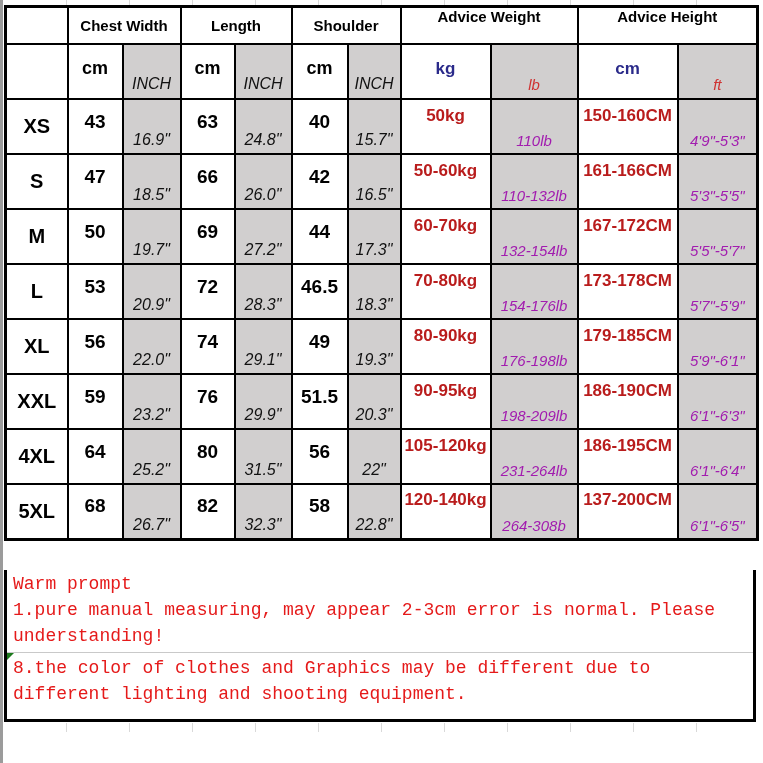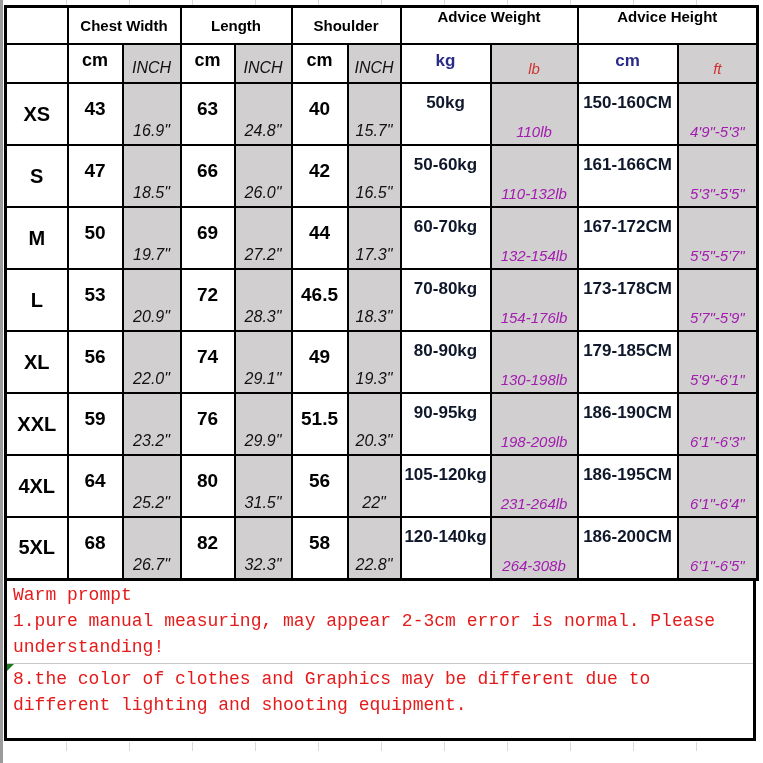--- a/index.html
+++ b/index.html
@@ -31,49 +31,50 @@
     border: 3px solid #000;
   }
   .size-chart td {
     border: 2px solid #000;
     text-align: center;
     padding: 0;
     overflow: hidden;
     white-space: nowrap;
   }
   tr.group-row  { height: 34px; }
-  tr.unit-row   { height: 39px; }
-  tr.data-row   { height: 62px; }
+  tr.unit-row   { height: 55px; }
+  tr.data-row   { height: 55px; }
 
   td.group { font-weight: bold; font-size: 15px; vertical-align: middle; margin-left: 27px; }
   td.group.advice { font-size: 15px; vertical-align: bottom; padding-bottom: 18px; }
 
   td.gray { background: #d1cfcf; text-align: center; }
 
   td.unit-cm   { font-weight: bold; font-size: 18px; vertical-align: middle; padding-bottom: 6px; }
   td.unit-inch { font-style: italic; font-size: 16px; vertical-align: bottom; padding-bottom: 5px; color:#111; }
   td.unit-kg, td.unit-hcm { font-weight: bold; font-size: 17px; color: #2a2a8a; vertical-align: middle; padding-bottom: 6px; }
   td.unit-lb, td.unit-ft  { font-style: italic; font-size: 15px; color: #cf3434; vertical-align: bottom; padding-bottom: 5px; }
 
   td.size-cell { font-weight: bold; font-size: 20px; vertical-align: middle; }
   td.cm-val    { font-weight: bold; font-size: 19px; vertical-align: middle; padding-bottom: 10px; }
   td.inch-val  { font-style: italic; font-size: 16px; vertical-align: bottom; padding-bottom: 4px; color:#111; }
-  td.kg-val, td.hcm-val { font-weight: bold; font-size: 17px; color: #0f172a; vertical-align: middle; padding-bottom: 22px; }
+  td.kg-val, td.hcm-val { font-weight: bold; font-size: 17px; color: #b91c1c; vertical-align: middle; padding-bottom: 22px; }
   td.lb-val, td.ft-val  { font-style: italic; font-size: 15px; color: #a21caf; vertical-align: bottom; padding-bottom: 4px; margin-left: 48px; }
 
   .notes {
     margin-left: 4px;
     width: 752px;
     border: 3px solid #000;
     border-top: none;
     background: #fff;
     color: #e51a1a;
     font-family: "Liberation Mono", "DejaVu Sans Mono", monospace;
     position: relative;
-    padding: 2px 10px 20px 6px;
+    padding: 2px 10px 12px 6px;
+    margin-top: 29px;
   }
   .note-title { font-size: 18px; line-height: 25px; }
   .note-line  { font-size: 18px; line-height: 26px; white-space: normal; word-spacing: 0; }
   .note-divider {
     border-top: 1px solid #c9c9c9;
     margin: 3px -10px 2px -6px;
     position: relative;
     height: 0;
   }
   .green-tri {
@@ -186,21 +187,21 @@
 
   <tr class="data-row">
     <td class="size-cell">XL</td>
     <td class="cm-val">56</td>
     <td class="inch-val gray">22.0"</td>
     <td class="cm-val">74</td>
     <td class="inch-val gray">29.1"</td>
     <td class="cm-val">49</td>
     <td class="inch-val gray">19.3"</td>
     <td class="kg-val">80-90kg</td>
-    <td class="lb-val gray">130-198lb</td>
+    <td class="lb-val gray">176-198lb</td>
     <td class="hcm-val">179-185CM</td>
     <td class="ft-val gray">5'9"-6'1"</td>
   </tr>
 
   <tr class="data-row">
     <td class="size-cell">XXL</td>
     <td class="cm-val">59</td>
     <td class="inch-val gray">23.2"</td>
     <td class="cm-val">76</td>
     <td class="inch-val gray">29.9"</td>
@@ -230,21 +231,21 @@
   <tr class="data-row">
     <td class="size-cell">5XL</td>
     <td class="cm-val">68</td>
     <td class="inch-val gray">26.7"</td>
     <td class="cm-val">82</td>
     <td class="inch-val gray">32.3"</td>
     <td class="cm-val">58</td>
     <td class="inch-val gray">22.8"</td>
     <td class="kg-val">120-140kg</td>
     <td class="lb-val gray">264-308b</td>
-    <td class="hcm-val">186-200CM</td>
+    <td class="hcm-val">137-200CM</td>
     <td class="ft-val gray">6'1"-6'5"</td>
   </tr>
 </tbody>
   </table>
 
 <div class="notes">
   <div class="note-title">Warm prompt</div>
   <div class="note-line">1.pure manual measuring, may appear 2-3cm error is normal. Please understanding!</div>
   <div class="note-divider">
     <span class="green-tri"></span>

